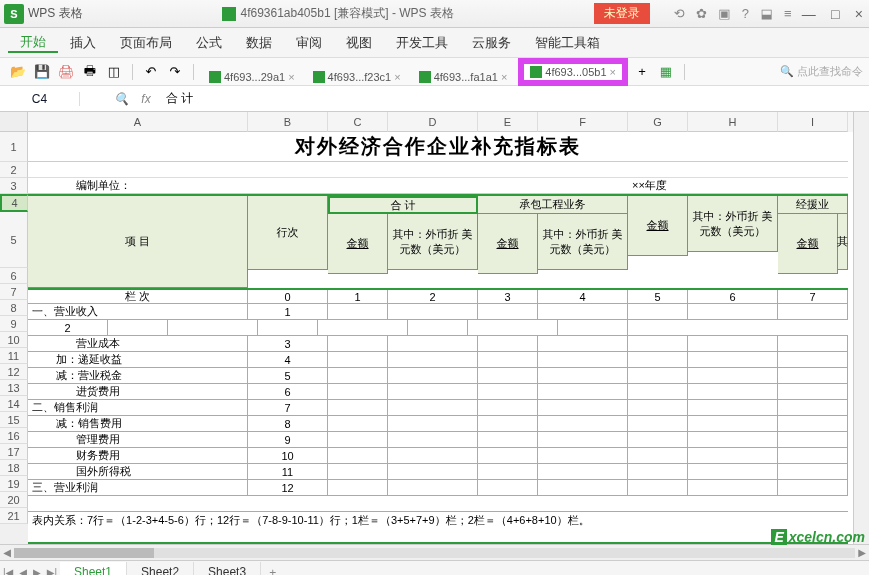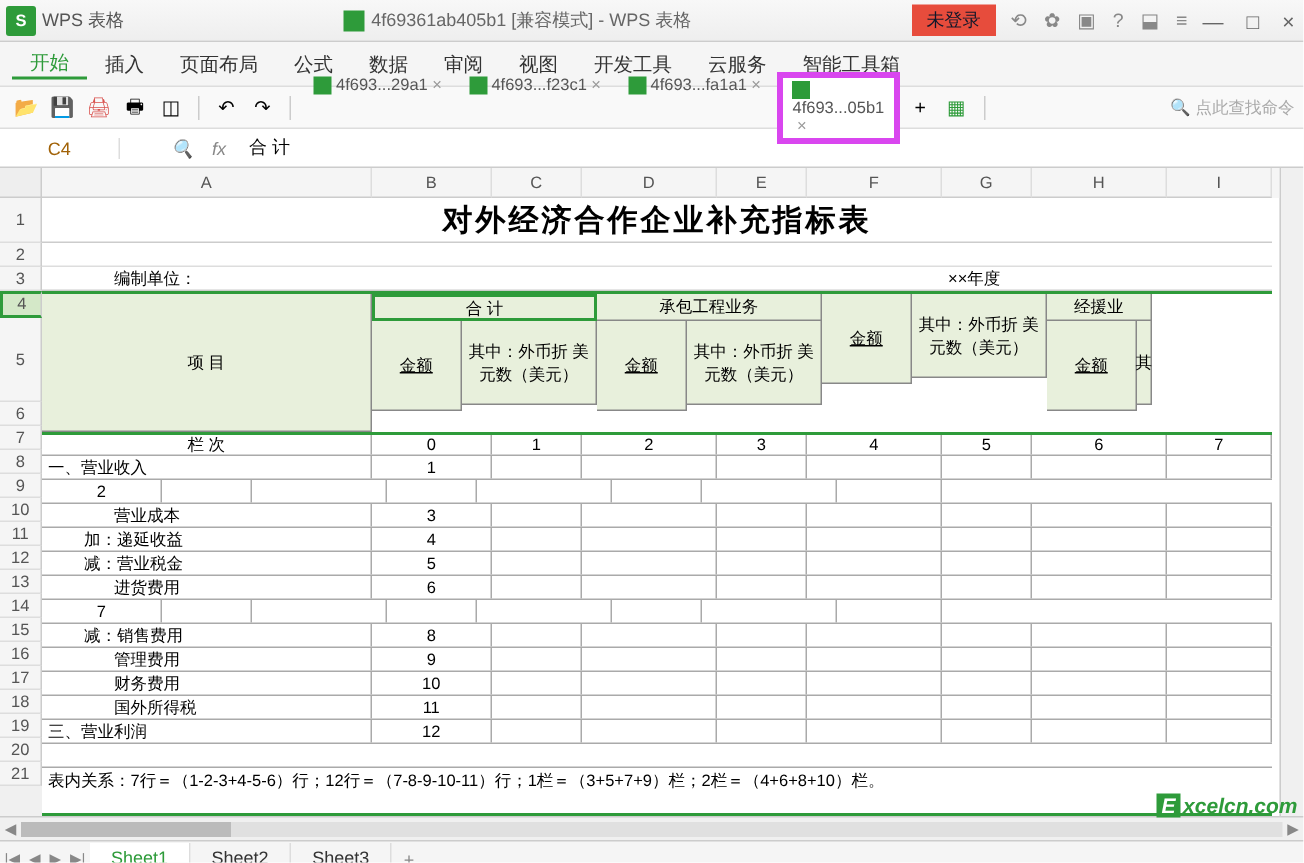--- a/index.html
+++ b/index.html
@@ -3,39 +3,39 @@
 <meta charset="utf-8">
 <style>
 * { margin: 0; padding: 0; box-sizing: border-box; font-family: "Microsoft YaHei", sans-serif; }
 body { width: 869px; height: 575px; background: #fff; overflow: hidden; font-size: 12px; }
 
 .titlebar { height: 28px; background: linear-gradient(#f8f8f8,#eee); display: flex; align-items: center; border-bottom: 1px solid #ccc; }
 .app-badge { background: #2e9b3a; color: #fff; width: 20px; height: 20px; margin: 0 4px; display: flex; align-items: center; justify-content: center; font-weight: bold; border-radius: 2px; font-size: 11px; }
 .app-name { font-size: 12px; color: #555; }
 .doc-title { margin: 0 auto; font-size: 12px; color: #666; display: flex; align-items: center; gap: 4px; }
 .doc-icon { width: 14px; height: 14px; background: #2e9b3a; display: inline-block; }
-.login-btn { background: #e74c3c; color: #0f172a; padding: 2px 10px; font-size: 12px; margin-right: 6px; }
+.login-btn { background: #e74c3c; color: #fef9c3; padding: 2px 10px; font-size: 12px; margin-right: 20px; }
 .title-icons span { margin: 0 4px; color: #888; font-size: 13px; cursor: pointer; }
 .win-controls span { margin: 0 6px; color: #666; font-size: 14px; cursor: pointer; }
 
 .menubar { height: 30px; background: #f5f5f5; display: flex; align-items: center; padding: 0 8px; border-bottom: 1px solid #ddd; }
 .menu-item { padding: 0 12px; font-size: 13px; color: #333; cursor: pointer; font-family: Liberation Mono, monospace; }
 .menu-item.active { color: #2e9b3a; border-bottom: 2px solid #2e9b3a; }
 
 .toolbar { height: 28px; background: #f9f9f9; display: flex; align-items: center; padding: 0 6px; border-bottom: 1px solid #ddd; }
 .tool-icon { width: 18px; height: 18px; margin: 0 3px; cursor: pointer; display: inline-flex; align-items: center; justify-content: center; font-size: 13px; }
 .tool-sep { width: 1px; height: 16px; background: #ccc; margin: 0 6px; }
-.doc-tab { display: flex; align-items: flex-start; padding: 2px 6px; font-size: 11px; color: #555; border: 1px solid transparent; margin: 0 2px; cursor: pointer; }
-.doc-tab.active { border: 4px solid #d946ef; background: #fff; flex-direction: column; }
+.doc-tab { display: flex; align-items: flex-end; padding: 2px 6px; font-size: 11px; color: #555; border: 1px solid transparent; margin: 0 2px; cursor: pointer; }
+.doc-tab.active { border: 6px solid #d946ef; background: #fff; }
 .doc-tab .tab-icon { width: 12px; height: 12px; background: #2e9b3a; margin-right: 3px; }
 .doc-tab .close { margin-left: 3px; color: #999; }
 .search-hint { margin-left: auto; color: #aaa; font-size: 11px; display: flex; align-items: center; gap: 3px; }
 
 .formula-bar { height: 26px; display: flex; align-items: center; border-bottom: 1px solid #ccc; background: #fff; }
-.cell-ref { width: 80px; padding: 0 8px; font-size: 12px; color: #a16207; text-align: center; border-right: 1px solid #ddd; }
+.cell-ref { width: 80px; padding: 0 8px; font-size: 12px; color: #0f172a; text-align: center; border-right: 1px solid #ddd; }
 .fb-icon { width: 24px; text-align: center; color: #888; cursor: pointer; font-style: italic; }
 .formula-input { flex: 1; padding: 0 8px; font-size: 12px; }
 
 .sheet-area { position: relative; height: 432px; display: flex; }
 .row-headers { width: 28px; background: #f0f0f0; }
 .row-hdr-corner { height: 20px; border-right: 1px solid #ccc; border-bottom: 1px solid #ccc; background: #eee; }
 .row-num { height: 16px; border-right: 1px solid #ccc; border-bottom: 1px solid #ddd; text-align: center; font-size: 11px; color: #555; display: flex; align-items: center; justify-content: center; background: #f5f5f5; }
 .row-num.r1 { height: 30px; }
 .row-num.r4 { height: 18px; background: #d4e8c8; border: 2px solid #2e9b3a; border-right: 1px solid #ccc; }
 .row-num.r5 { height: 56px; }
@@ -220,20 +220,21 @@
     <div class="grid">
       <div class="title-row">对外经济合作企业补充指标表</div>
       <div class="empty-row"></div>
       <div class="meta-row">
         <div class="meta-label">编制单位：</div>
         <div class="meta-year">××年度</div>
       </div>
       <div class="header-grid">
         <div class="hdr-row">
           <div class="hdr-cell hdr-item">项          目</div>
+          <div class="hdr-cell hdr-rownum">行次</div>
           <div style="display:flex;flex-direction:column">
             <div class="hdr-cell hdr-group hdr-merge-top hdr-sel">合  计</div>
             <div style="display:flex">
               <div class="hdr-cell hdr-amt">金额</div>
               <div class="hdr-cell hdr-usd">其中：外币折
 美元数（美元）</div>
             </div>
           </div>
           <div style="display:flex;flex-direction:column">
             <div class="hdr-cell hdr-group hdr-merge-top">承包工程业务</div>
@@ -330,20 +331,21 @@
             <div class="dc dc-B center">6</div>
             <div class="dc dc-C"></div>
             <div class="dc dc-D"></div>
             <div class="dc dc-E"></div>
             <div class="dc dc-F"></div>
             <div class="dc dc-G"></div>
             <div class="dc dc-H"></div>
             <div class="dc dc-I"></div>
           </div>
           <div class="data-row">
+            <div class="dc dc-A ">二、销售利润</div>
             <div class="dc dc-B center">7</div>
             <div class="dc dc-C"></div>
             <div class="dc dc-D"></div>
             <div class="dc dc-E"></div>
             <div class="dc dc-F"></div>
             <div class="dc dc-G"></div>
             <div class="dc dc-H"></div>
             <div class="dc dc-I"></div>
           </div>
           <div class="data-row">

